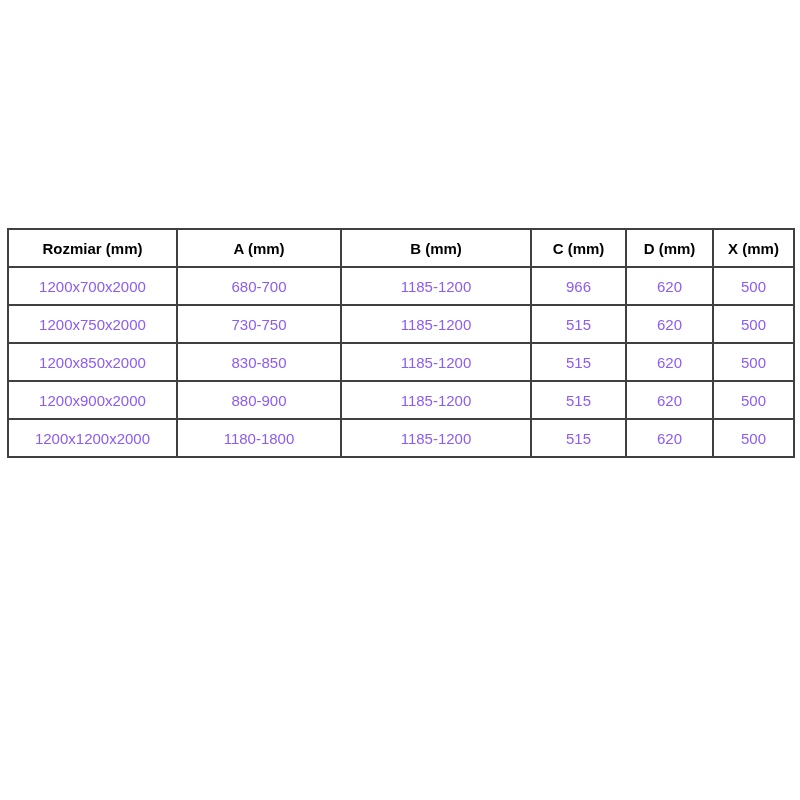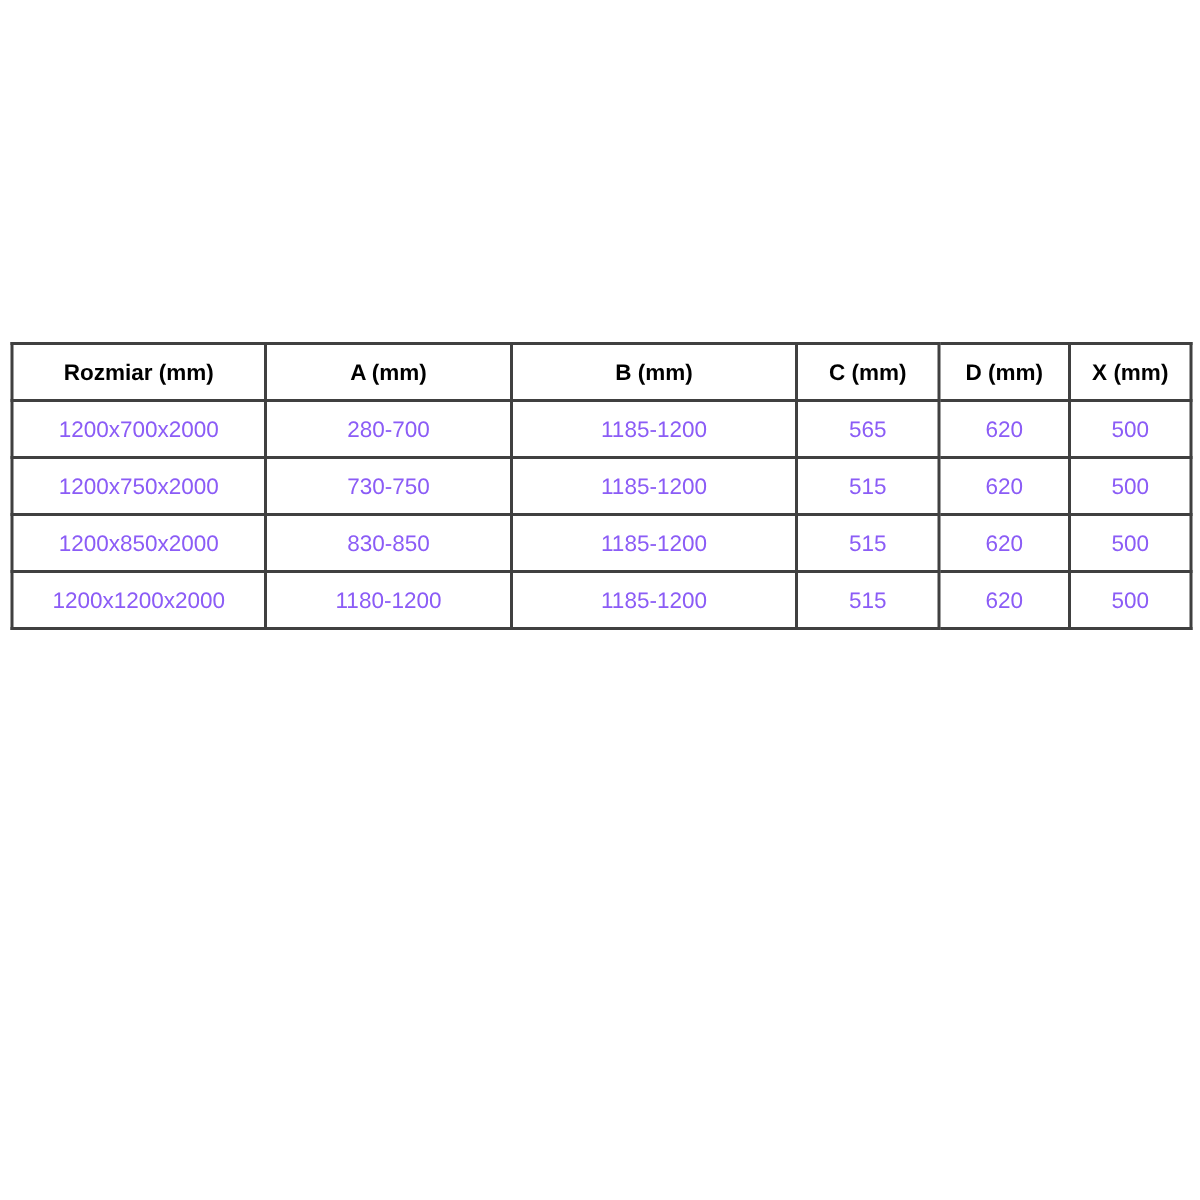--- a/index.html
+++ b/index.html
@@ -67,45 +67,53 @@
         <th>A (mm)</th>
         <th>B (mm)</th>
         <th>C (mm)</th>
         <th>D (mm)</th>
         <th>X (mm)</th>
       </tr>
     </thead>
     <tbody>
       <tr>
         <td>1200x700x2000</td>
-        <td>280-700</td>
+        <td>680-700</td>
         <td>1185-1200</td>
-        <td>565</td>
+        <td>966</td>
         <td>620</td>
         <td>500</td>
       </tr>
       <tr>
         <td>1200x750x2000</td>
         <td>730-750</td>
         <td>1185-1200</td>
         <td>515</td>
         <td>620</td>
         <td>500</td>
       </tr>
       <tr>
         <td>1200x850x2000</td>
         <td>830-850</td>
         <td>1185-1200</td>
         <td>515</td>
         <td>620</td>
         <td>500</td>
       </tr>
       <tr>
+        <td>1200x900x2000</td>
+        <td>880-900</td>
+        <td>1185-1200</td>
+        <td>515</td>
+        <td>620</td>
+        <td>500</td>
+      </tr>
+      <tr>
         <td>1200x1200x2000</td>
-        <td>1180-1200</td>
+        <td>1180-1800</td>
         <td>1185-1200</td>
         <td>515</td>
         <td>620</td>
         <td>500</td>
       </tr>
     </tbody>
   </table>
 </div>
 
 </body></html>

